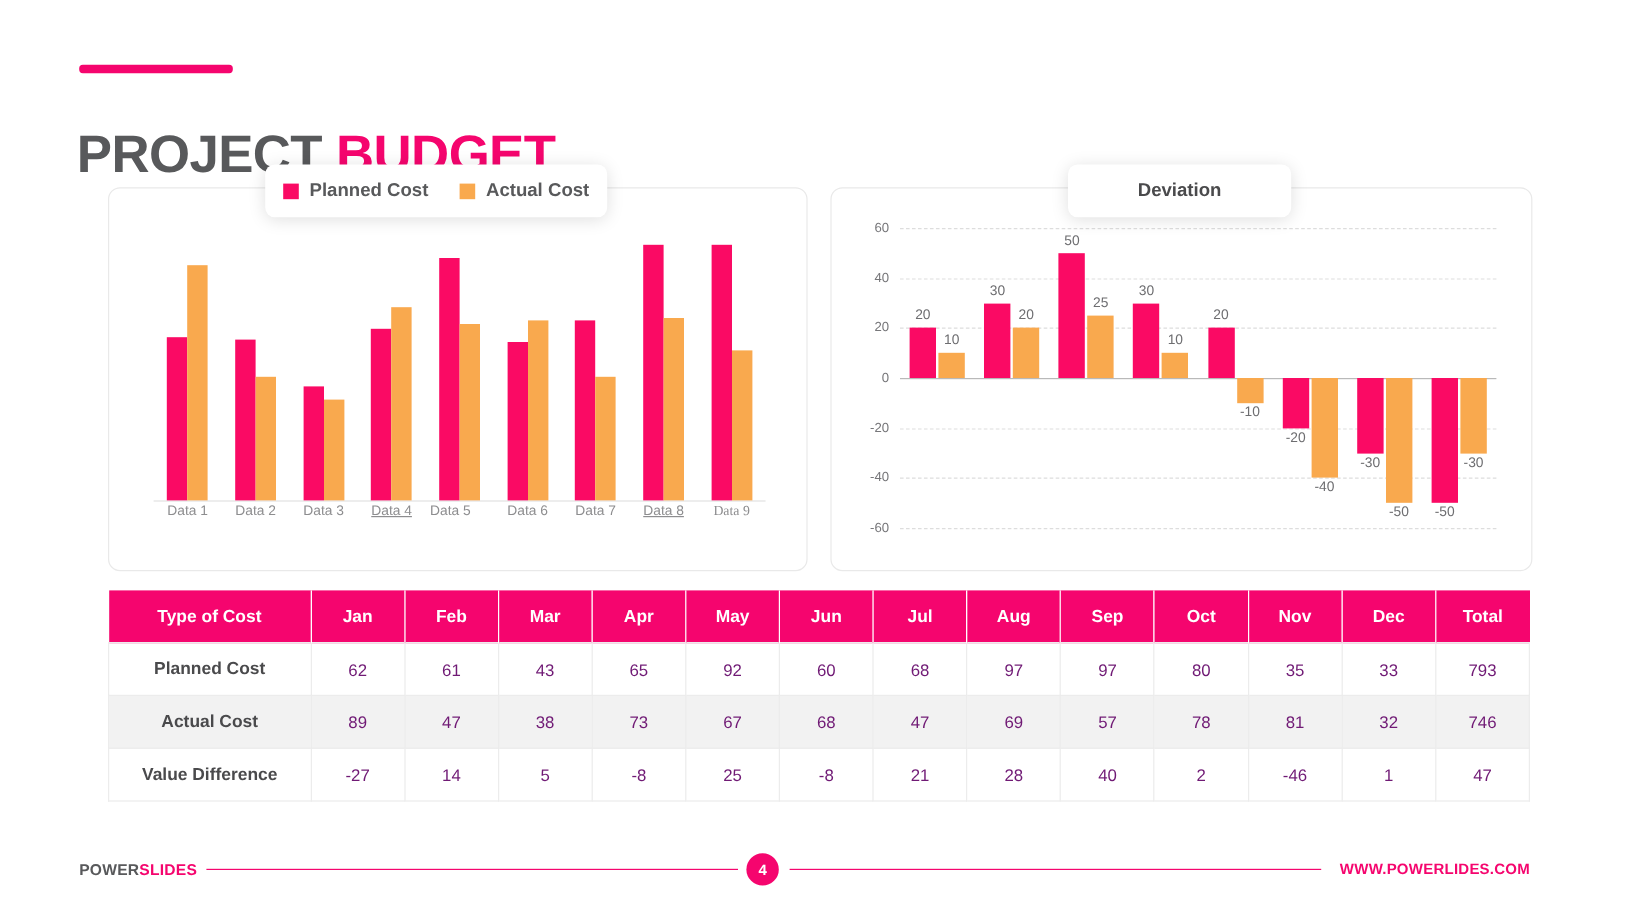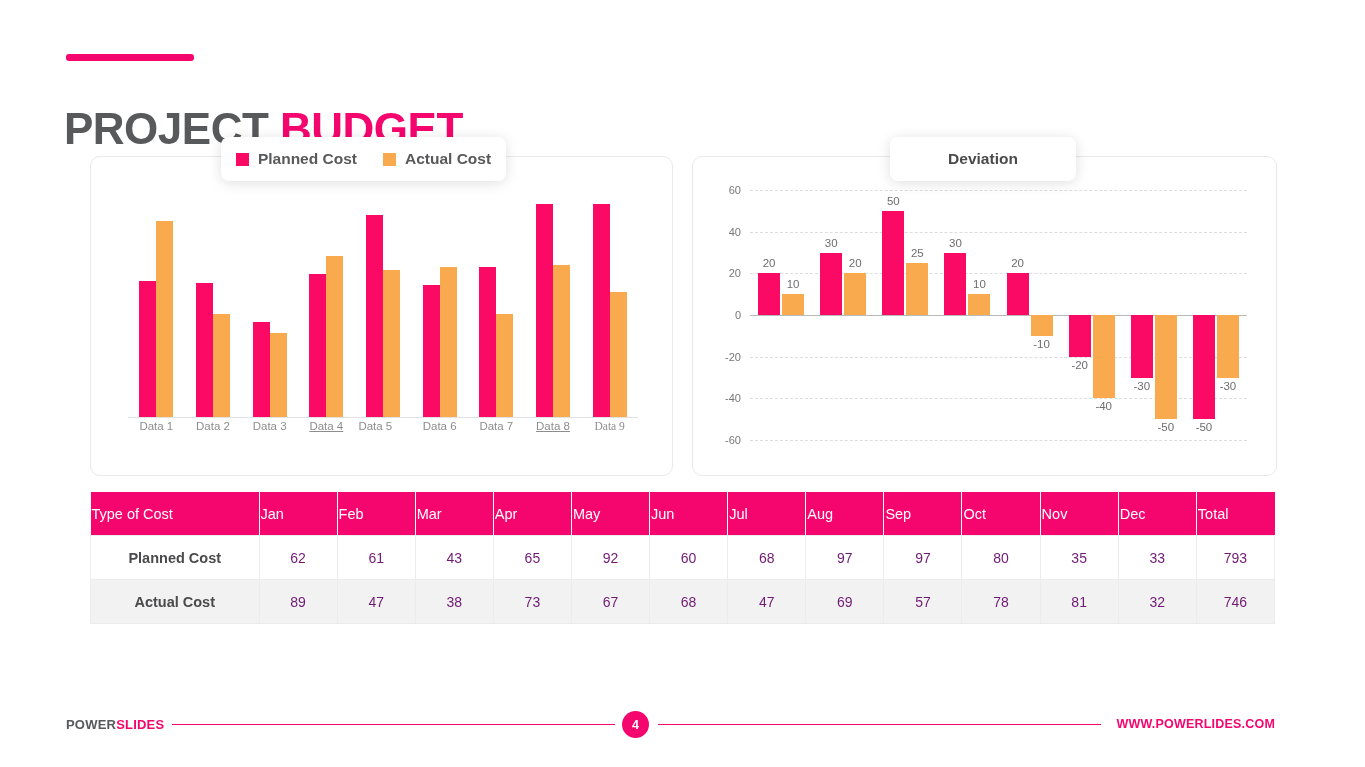--- a/index.html
+++ b/index.html
@@ -109,22 +109,22 @@
 
   
   #budget-table{
     position:absolute; left:90px; top:492px;
     width:1185px;
     border-collapse:collapse;
     table-layout:fixed;
   }
   #budget-table th{
     background:#f5056e; color:#ffffff;
-    font-size:14.5px; font-weight:normal;
-    height:41px; text-align:left;
+    font-size:14.5px; font-weight:bold;
+    height:41px; text-align:center;
     border-right:1px solid #ffffff;
   }
   #budget-table th:last-child{border-right:none;margin-left:20px;}
   #budget-table td{
     height:41px; text-align:center;
     font-size:14px; color:#701a75;
     border:1px solid #ececec;
   }
   #budget-table td.rowlabel{
     font-weight:bold; color:#4a4a4c; font-size:14.5px;
@@ -321,20 +321,36 @@
         <td>67</td>
         <td>68</td>
         <td>47</td>
         <td>69</td>
         <td>57</td>
         <td>78</td>
         <td>81</td>
         <td>32</td>
         <td>746</td>
       </tr>
+      <tr>
+        <td class="rowlabel">Value Difference</td>
+        <td>-27</td>
+        <td>14</td>
+        <td>5</td>
+        <td>-8</td>
+        <td>25</td>
+        <td>-8</td>
+        <td>21</td>
+        <td>28</td>
+        <td>40</td>
+        <td>2</td>
+        <td>-46</td>
+        <td>1</td>
+        <td>47</td>
+      </tr>
     </tbody>
 </table>
 
 <div class="f-brand"><span class="b1">POWER</span><span class="b2">SLIDES</span></div>
 <div class="f-line" id="f-line-left"></div>
 <div id="page-badge">4</div>
 <div class="f-line" id="f-line-right"></div>
 <div class="f-url">WWW.POWERLIDES.COM</div>
 
 </body></html>

